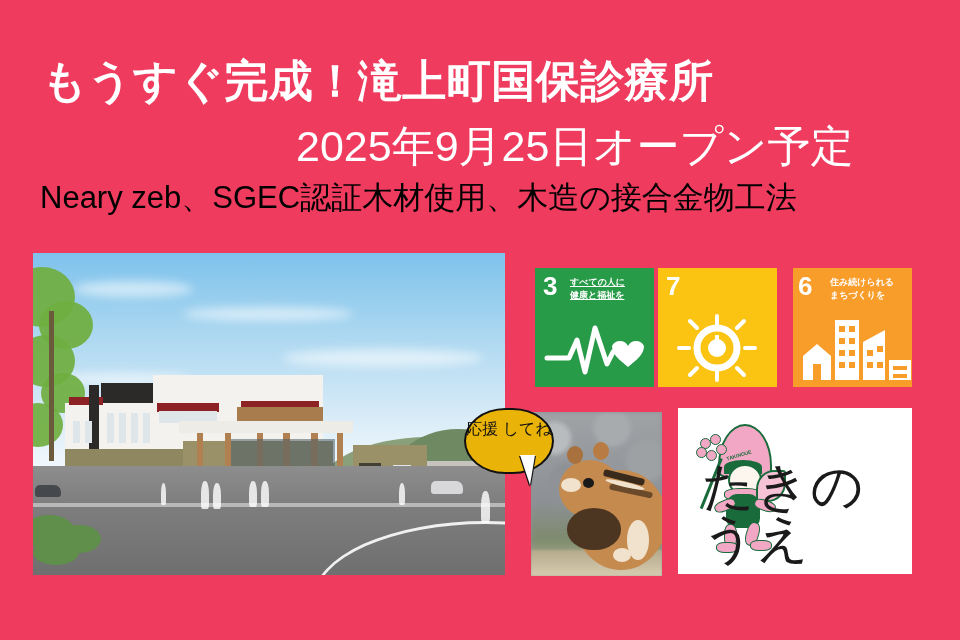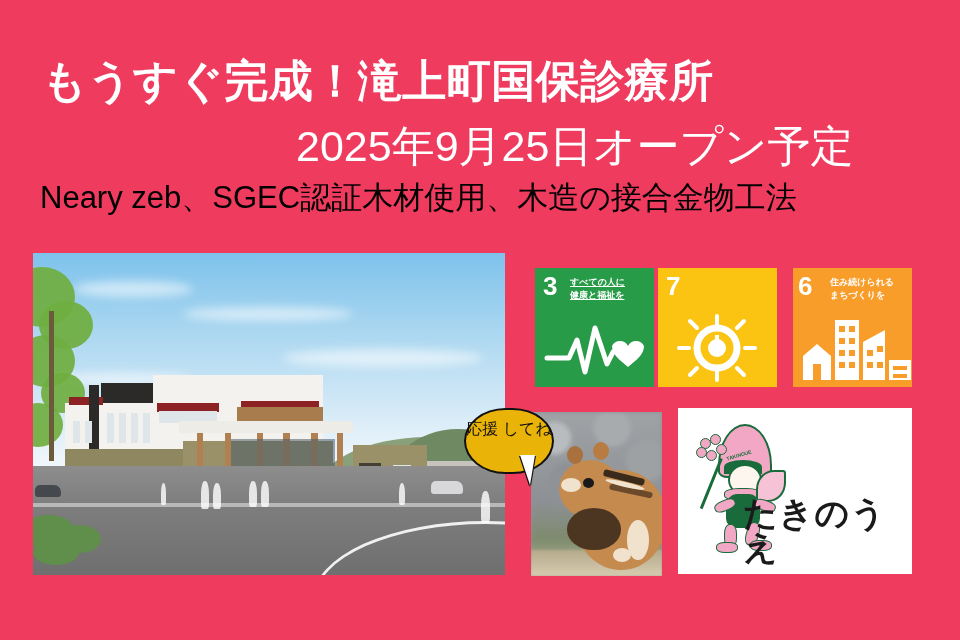--- a/index.html
+++ b/index.html
@@ -296,25 +296,24 @@
     font-weight: bold;
     font-size: 36px;
     line-height: 1;
     letter-spacing: 2px;
   }
   .ml-big-text {
     position: absolute;
     left: 18px;
     bottom: 4px;
     color: #1a1a1a;
-    font-weight: bold;
-    font-size: 34px;
+    font-weight: normal;
+    font-size: 52px;
     line-height: 1;
     letter-spacing: 1px;
-    margin-left: 41px;
   }
   .ml-char { position: absolute; }
   .fairy-hat {
     position: absolute;
     background: #f2a8c4;
     border: 2px solid #1a6b3c;
     border-radius: 60% 60% 22% 22% / 92% 92% 14% 14%;
   }
   .fairy-hat-label {
     position: absolute;

